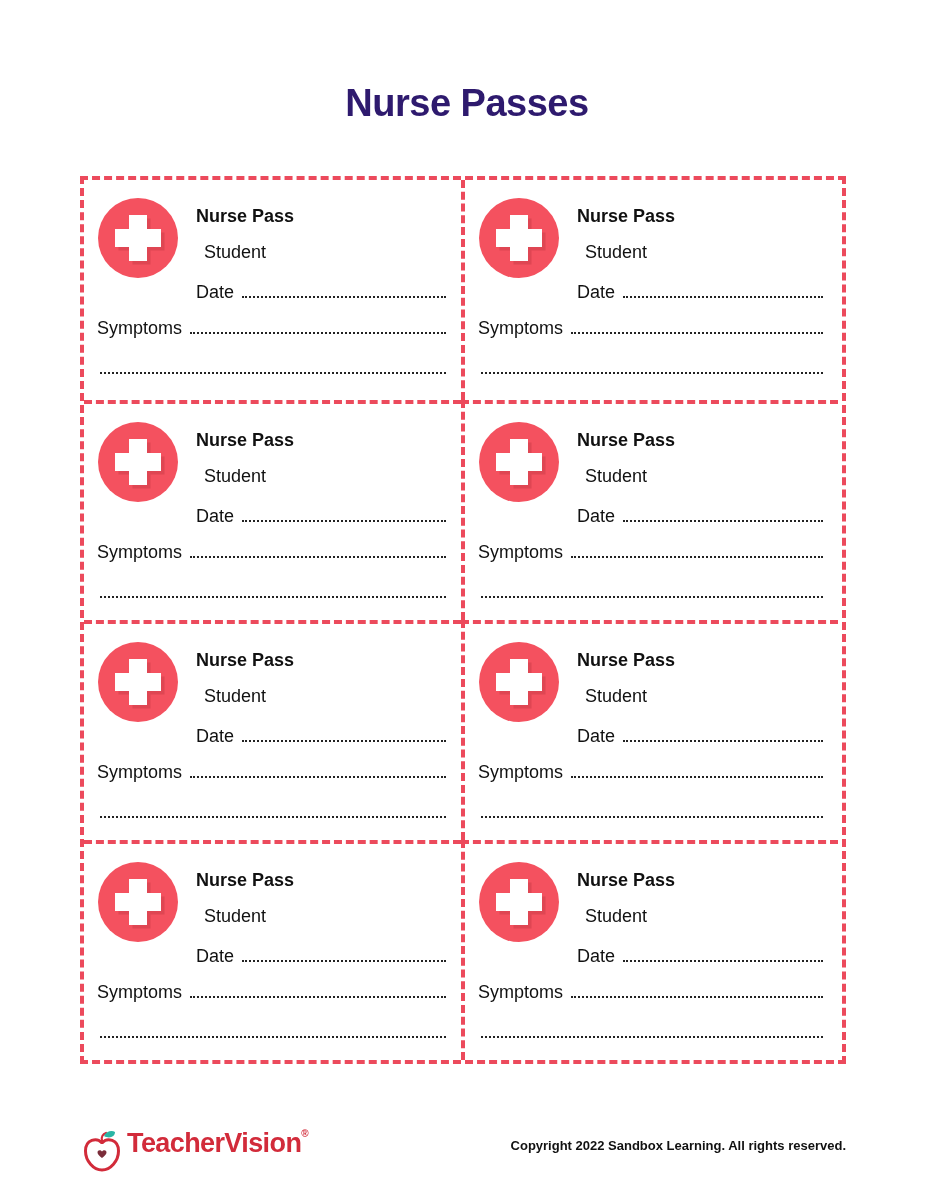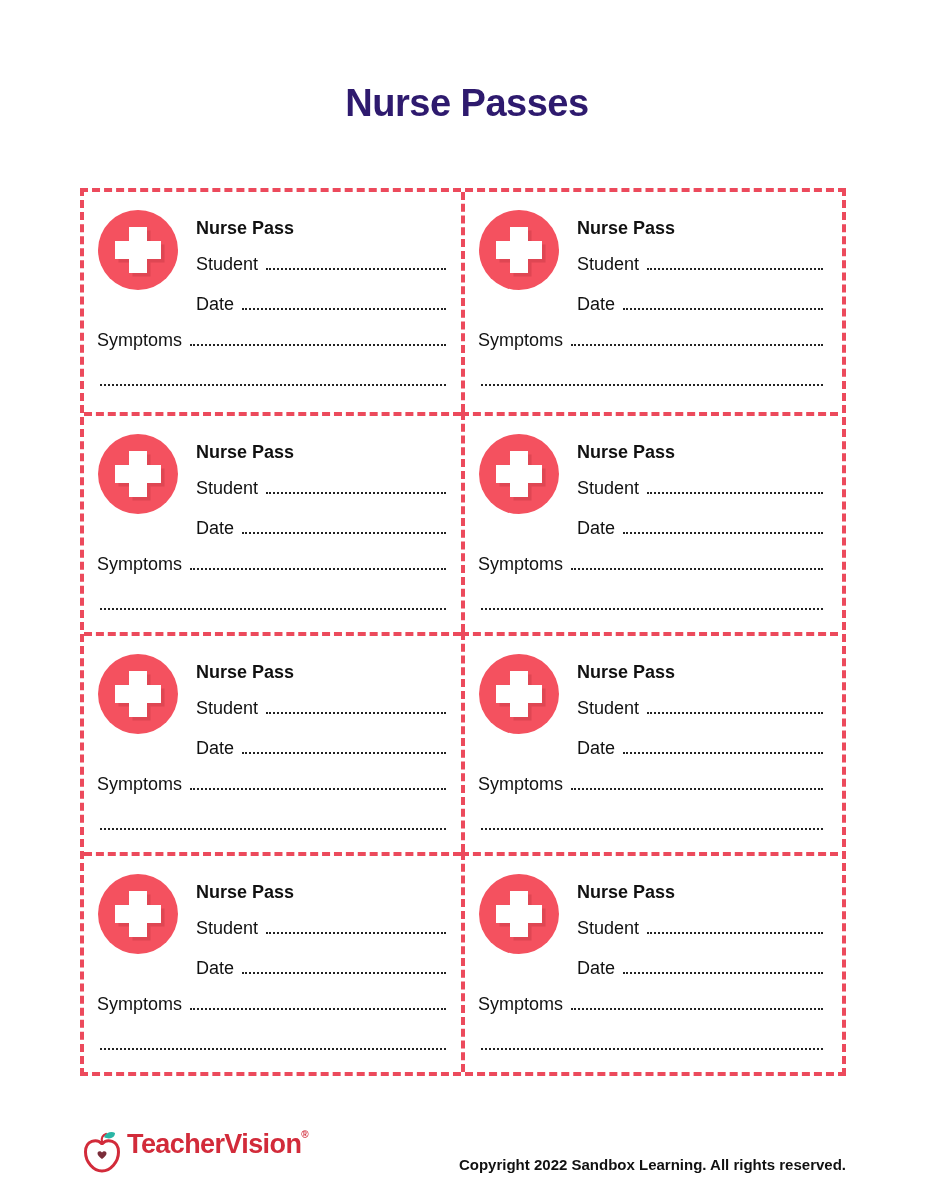--- a/index.html
+++ b/index.html
@@ -17,21 +17,21 @@
     top: 82px; left: 8px; right: 0;
     text-align: center;
     font-size: 38px;
     font-weight: 700;
     letter-spacing: -0.5px;
     color: #2e1a6e;
   }
 
   .passes-grid {
     position: absolute;
-    left: 80px; top: 188px;
+    left: 80px; top: 176px;
     width: 766px;
     display: grid;
     grid-template-columns: 377px 377px;
     grid-auto-rows: 220px;
     border: 4px dashed #ec4a5c;
   }
   .pass-card { position: relative; background: #fff; }
   .pass-card:nth-child(even) { border-left: 4px dashed #ec4a5c; }
   .pass-card:nth-child(n+3)  { border-top: 4px dashed #ec4a5c; }
 
@@ -40,21 +40,21 @@
   .card-heading {
     position: absolute; left: 112px; top: 26px;
     font-size: 18px; font-weight: 700; color: #111;
   }
   .field {
     position: absolute; right: 15px;
     display: flex; align-items: baseline;
     font-size: 18px; color: #111;
     white-space: nowrap;
   }
-  .field-student  { left: 112px; top: 62px; }
+  .field-student  { left: 112px; top: 62px; flex-direction: column; }
   .field-date     { left: 112px; top: 102px; text-align: right; }
   .field-symptoms { left: 13px;  top: 138px; }
   .leader {
     flex: 1;
     margin-left: 8px;
     border-bottom: 2px dotted #222;
   }
   .writing-line {
     position: absolute; left: 16px; right: 15px; top: 192px;
     border-top: 2px dotted #222;
@@ -68,22 +68,22 @@
   .logo { display: flex; align-items: flex-start; }
   .apple-icon { width: 40px; height: 44px; margin-right: 5px; }
   .brand-name {
     font-size: 27px; font-weight: 700; letter-spacing: -0.6px;
     color: #d22b3a;
   }
   .registered-mark {
     font-size: 10px; color: #d22b3a; vertical-align: super; font-weight: 700;
   }
   .copyright {
-    font-size: 15px; font-weight: 600; color: #111;
-    align-self: flex-start; margin-top: 28px;
+    font-size: 13px; font-weight: 600; color: #111;
+    align-self: flex-start; margin-top: 10px;
   }
 </style>
 </head>
 <body>
 
 <div class="page">
   <h1 class="page-title">Nurse Passes</h1>
 
   <div class="passes-grid">
   <div class="pass-card">

